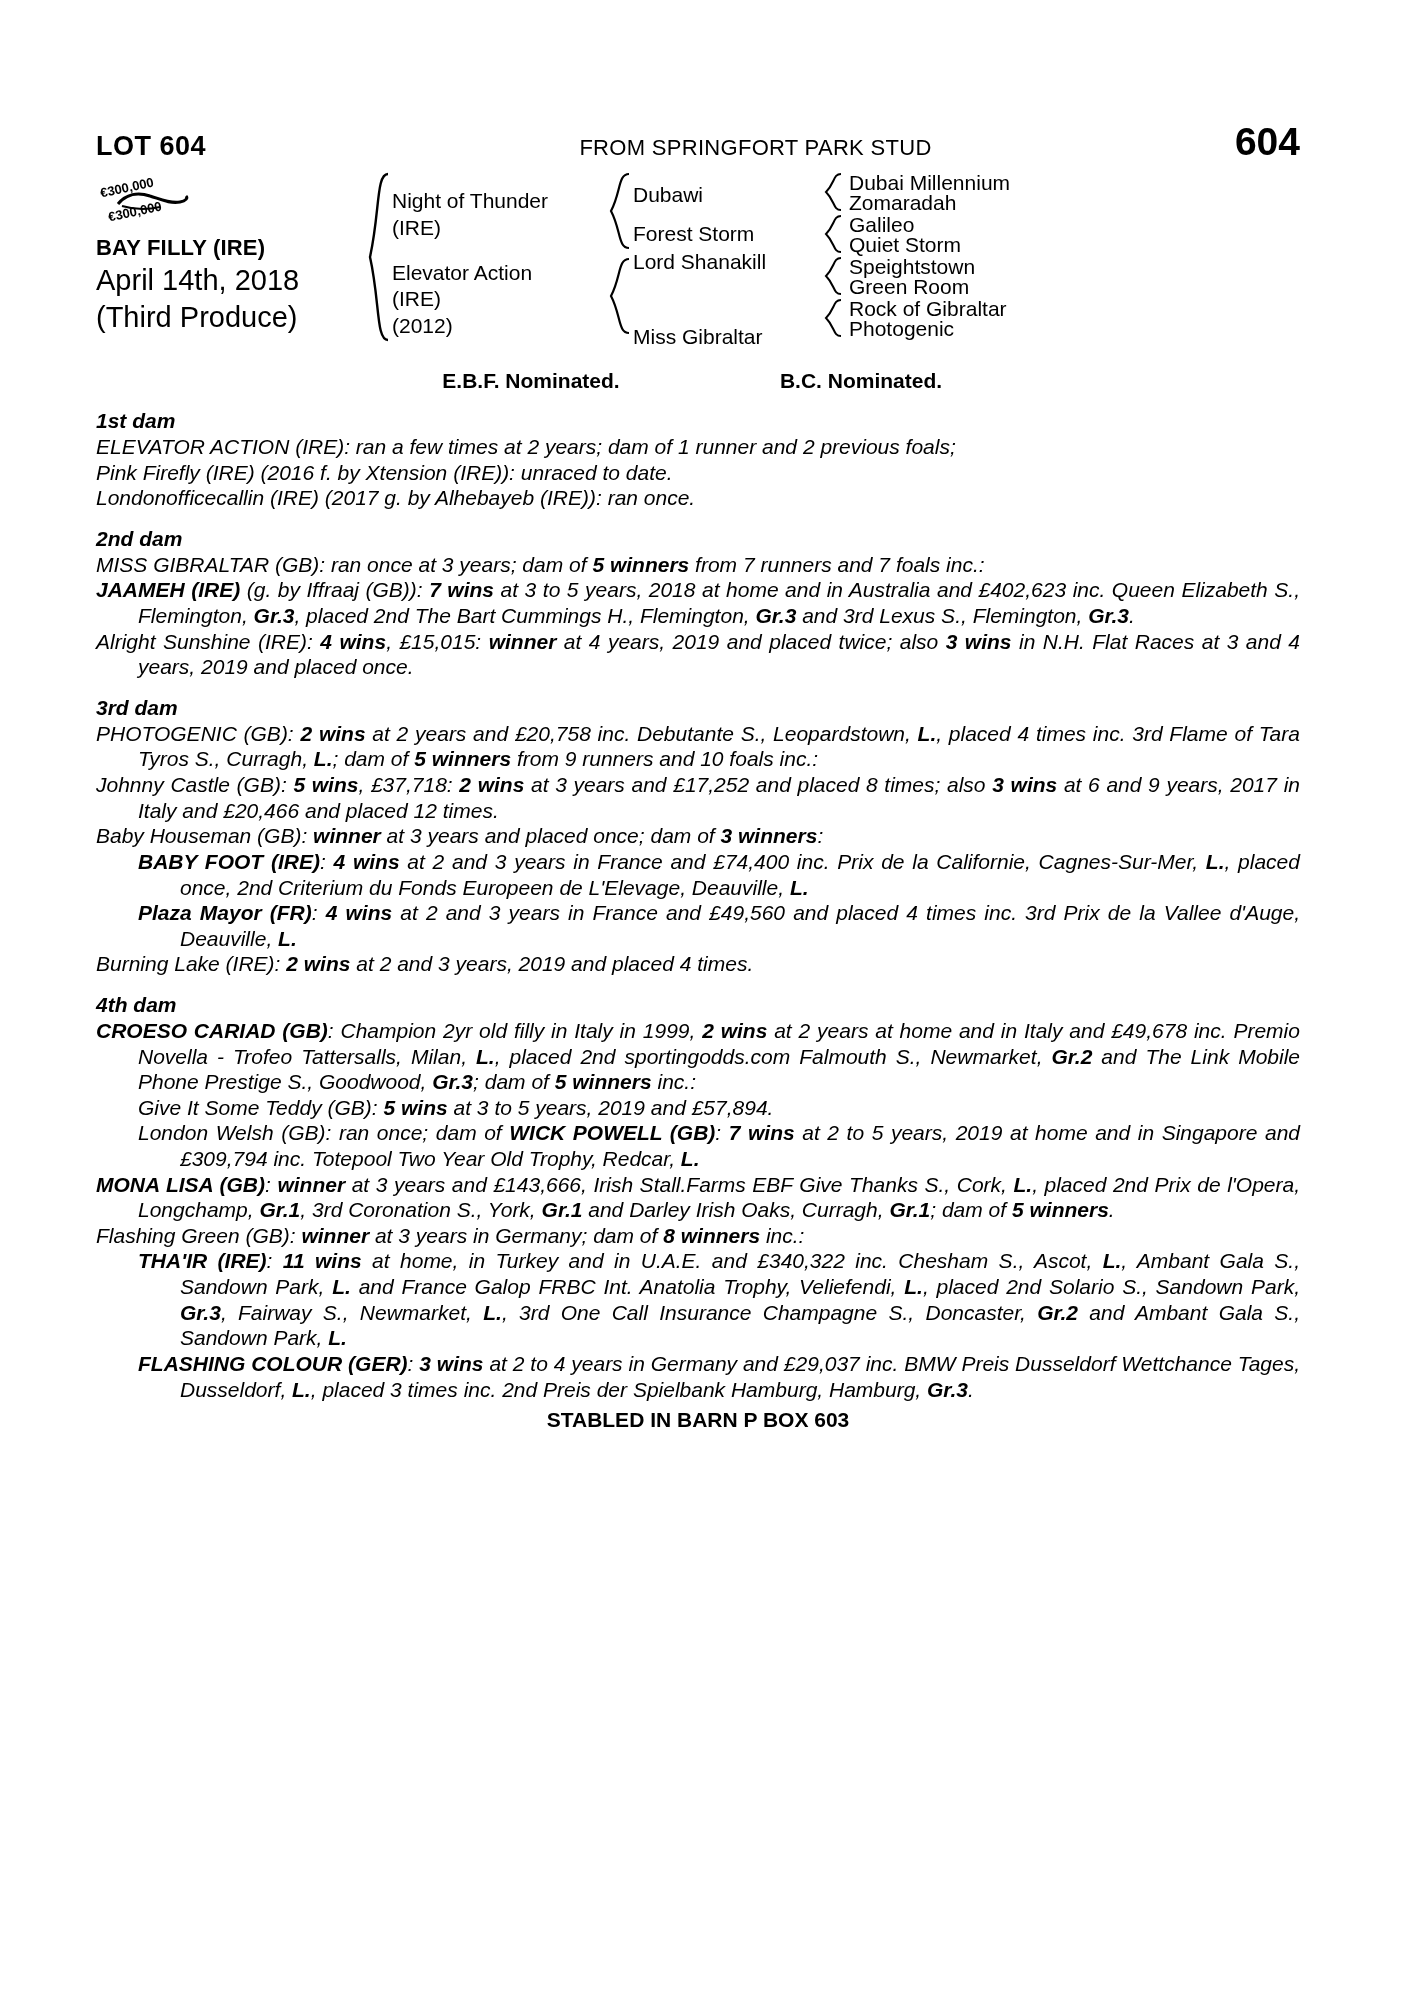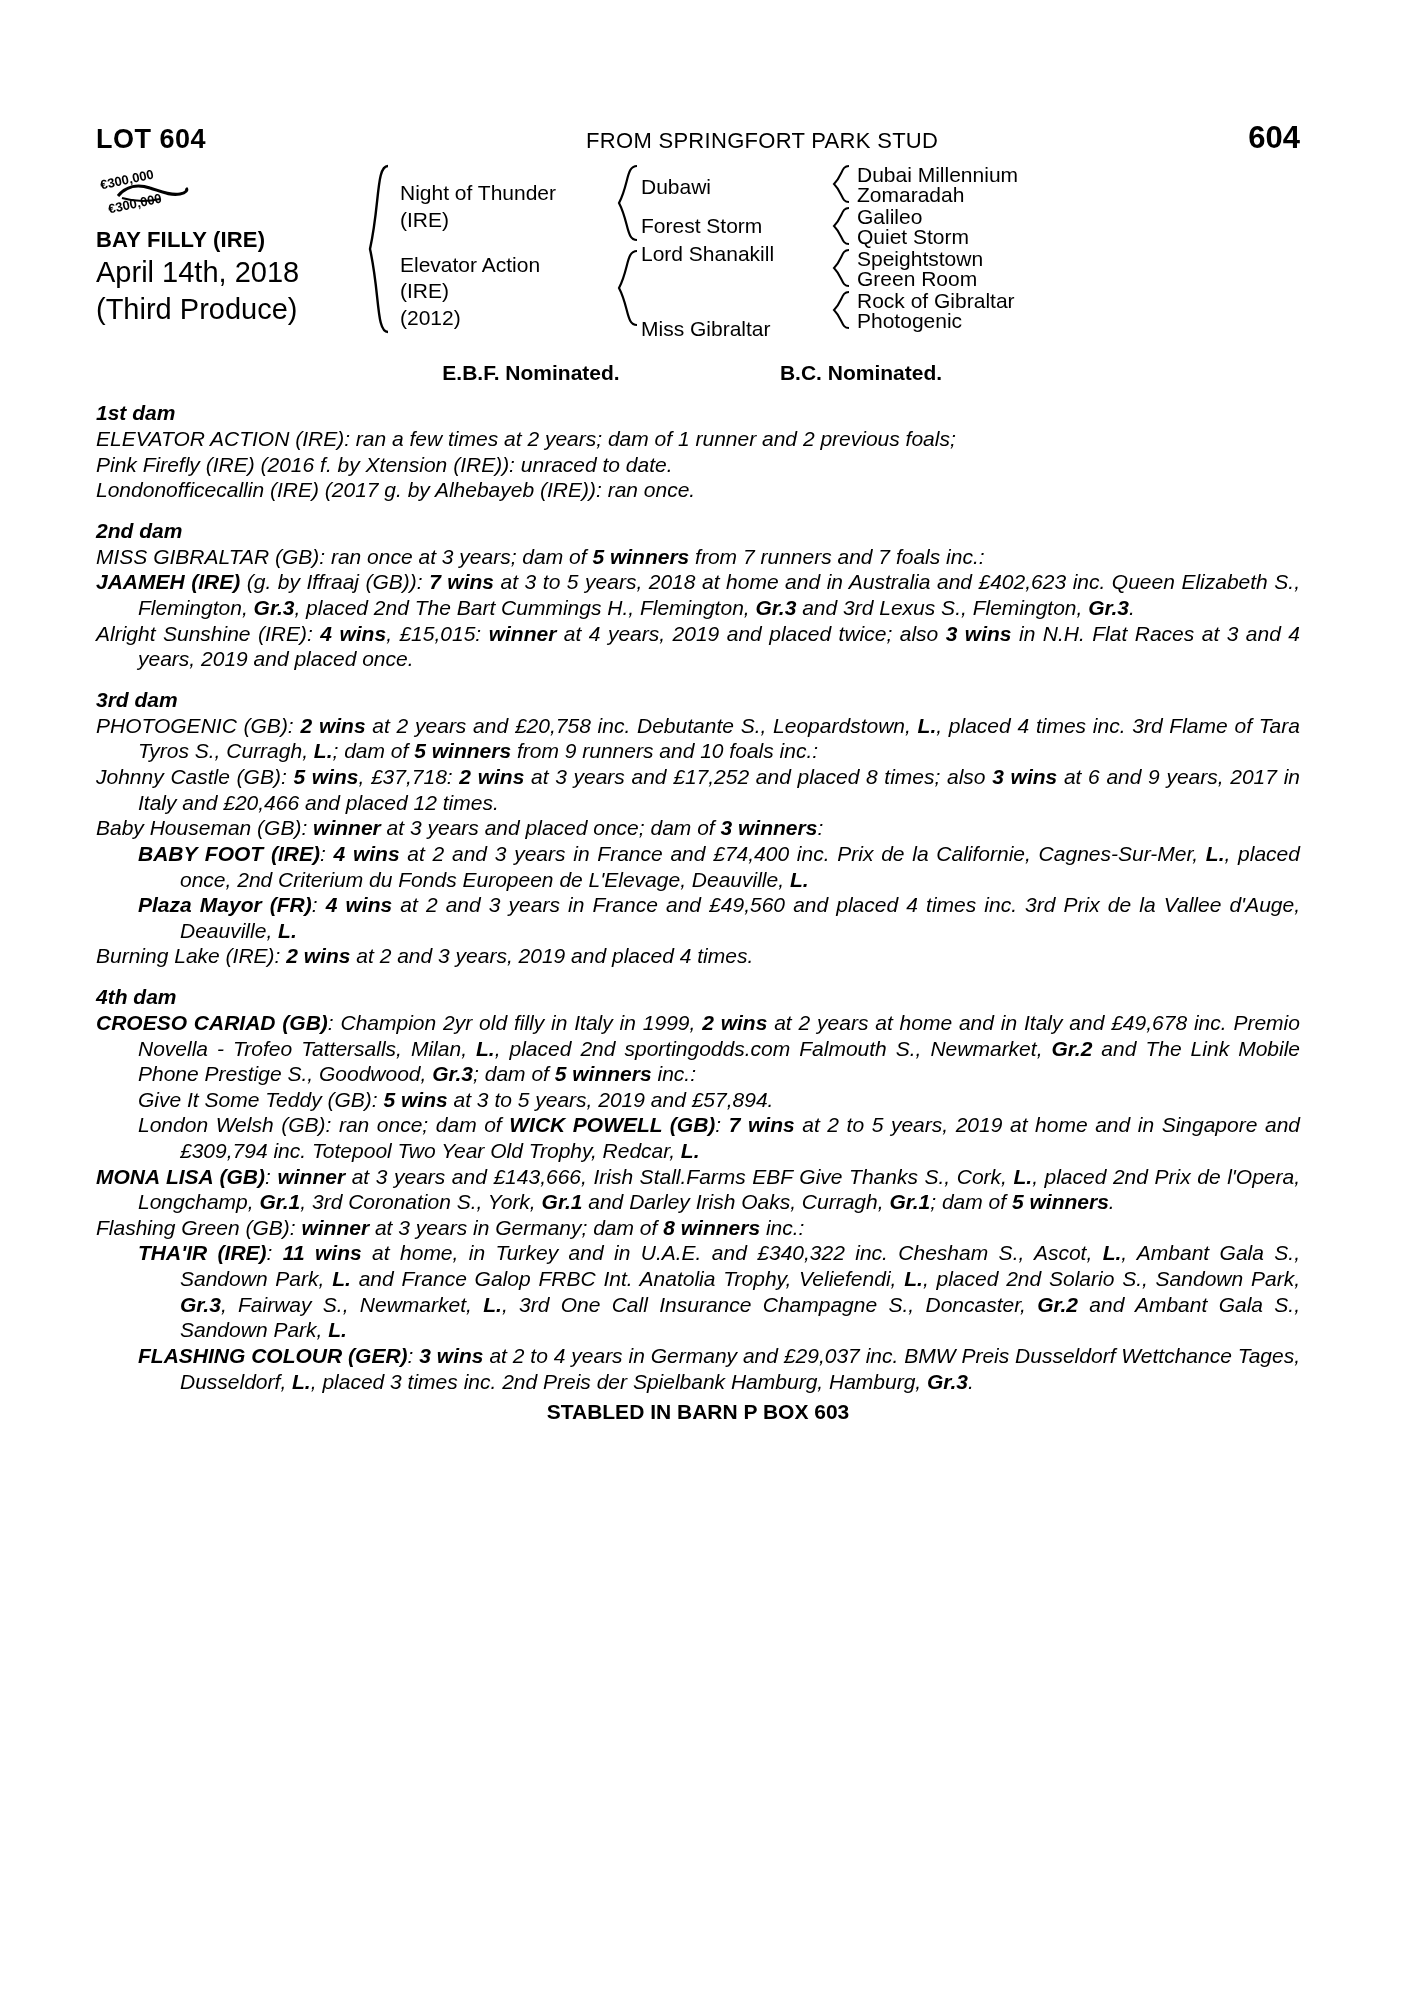--- a/index.html
+++ b/index.html
@@ -33,21 +33,21 @@
     font-size: 27px;
     font-weight: bold;
     letter-spacing: 0.5px;
   }
   .consignor {
     font-size: 22px;
     letter-spacing: 0.3px;
     margin-left: 70px;
   }
   .lot-number-right {
-    font-size: 31px;
+    font-size: 39px;
     font-weight: bold;
   }
 
   
   .ped-wrap {
     display: flex;
     align-items: flex-start;
     margin-top: 8px;
   }
   .ped-left {
@@ -102,21 +102,20 @@
     font-size: 21px;
   }
   .ped-cell {
     display: flex;
     align-items: center;
   }
   .ped-cell .txt { line-height: 1.25; }
 
   .col-sire {
     width: 215px;
-    margin-left: 8px;
   }
   .col-gp {
     width: 190px;
   }
   .col-ggp {
     width: 230px;
   }
 
   .grp {
     display: flex;

